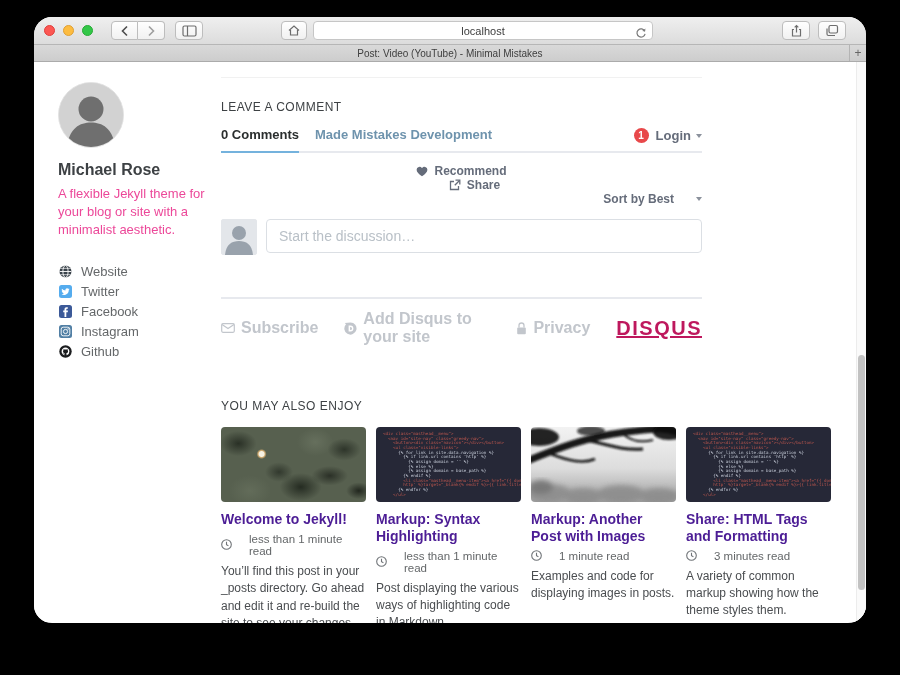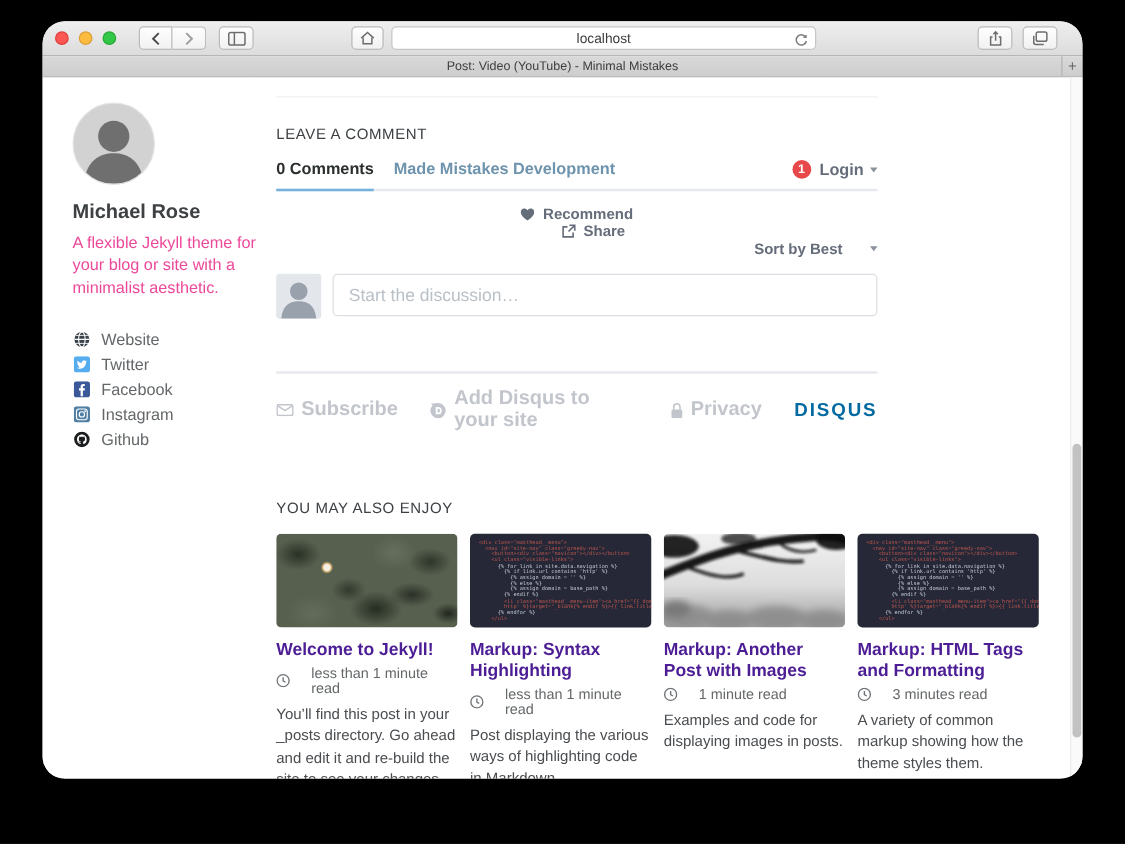--- a/index.html
+++ b/index.html
@@ -95,22 +95,22 @@
   .dq-input { margin-left:9px; flex:1; height:34px; border:1px solid #dbdfe4;
               border-radius:4px; font-size:14px; color:#2a2e2e; padding:0 12px;
               font-family:inherit; }
   .dq-input::placeholder { color:#b9c0c7; opacity:1; }
   .dq-empty { margin-top:45px; text-align:center; font-size:13px; color:#9ea4ab; }
   .dq-footer { margin-top:42px; border-top:2px solid #e7e9ee; padding-top:11px;
                display:flex; align-items:center; }
   .dq-foot-link { display:flex; align-items:center; font-size:16px; font-weight:bold;
                   color:#c2c6cc; margin-right:26px; }
   .dq-foot-link .ic { margin-right:6px; display:flex; }
-  .dq-brand { margin-left:auto; font-size:15px; font-weight:bold;
-              letter-spacing:1.5px; color:#0369a1; }
+  .dq-brand { margin-left:auto; font-size:20px; font-weight:bold;
+              letter-spacing:1.5px; color:#be185d;text-decoration:underline; }
 
   .h-related { margin-top:53px; }
   .cards { margin-top:14px; display:grid; grid-template-columns:repeat(4,145px);
            column-gap:10px; }
   .thumb { width:145px; height:75px; border-radius:4px; overflow:hidden; position:relative; }
   .card-title { margin-top:9px; font-size:14px; font-weight:bold; line-height:1.2;
                 color:#4c1d95; }
   .card-meta { margin-top:5px; display:flex; align-items:center; font-size:11.5px;
                color:#646769;gap:12px; }
   .card-meta .ic { margin-right:5px; display:flex; }
@@ -455,21 +455,21 @@
               <div class="code-line" style="color: rgb(198, 204, 216);">        {% if link.url contains 'http' %}</div>
               <div class="code-line" style="color: rgb(198, 204, 216);">          {% assign domain = '' %}</div>
               <div class="code-line" style="color: rgb(198, 204, 216);">          {% else %}</div>
               <div class="code-line" style="color: rgb(198, 204, 216);">          {% assign domain = base_path %}</div>
               <div class="code-line" style="color: rgb(198, 204, 216);">        {% endif %}</div>
               <div class="code-line" style="color: rgb(191, 87, 78);">        &lt;li class="masthead__menu-item"&gt;&lt;a href="{{ domain }}</div>
               <div class="code-line" style="color: rgb(191, 87, 78);">        http' %}target="_blank{% endif %}&gt;{{ link.title }}&lt;</div>
               <div class="code-line" style="color: rgb(198, 204, 216);">      {% endfor %}</div>
               <div class="code-line" style="color: rgb(191, 87, 78);">    &lt;/ul&gt;</div>
             </div>
-          <div class="card-title">Markup: HTML Tags and Formatting</div>
+          <div class="card-title">Share: HTML Tags and Formatting</div>
           <div class="card-meta">
             <span class="ic">
               <svg width="11" height="11" viewBox="0 0 11 11">
                   <circle cx="5.5" cy="5.5" r="4.8" fill="none" stroke="#707478" stroke-width="1.1"></circle>
                   <path d="M5.5 2.8 V5.7 L7.4 6.8" fill="none" stroke="#707478" stroke-width="1.1"></path>
                 </svg>
             </span>
             <span>3 minutes read</span>
           </div>
           <div class="card-excerpt">A variety of common markup showing how the theme styles them.</div>

